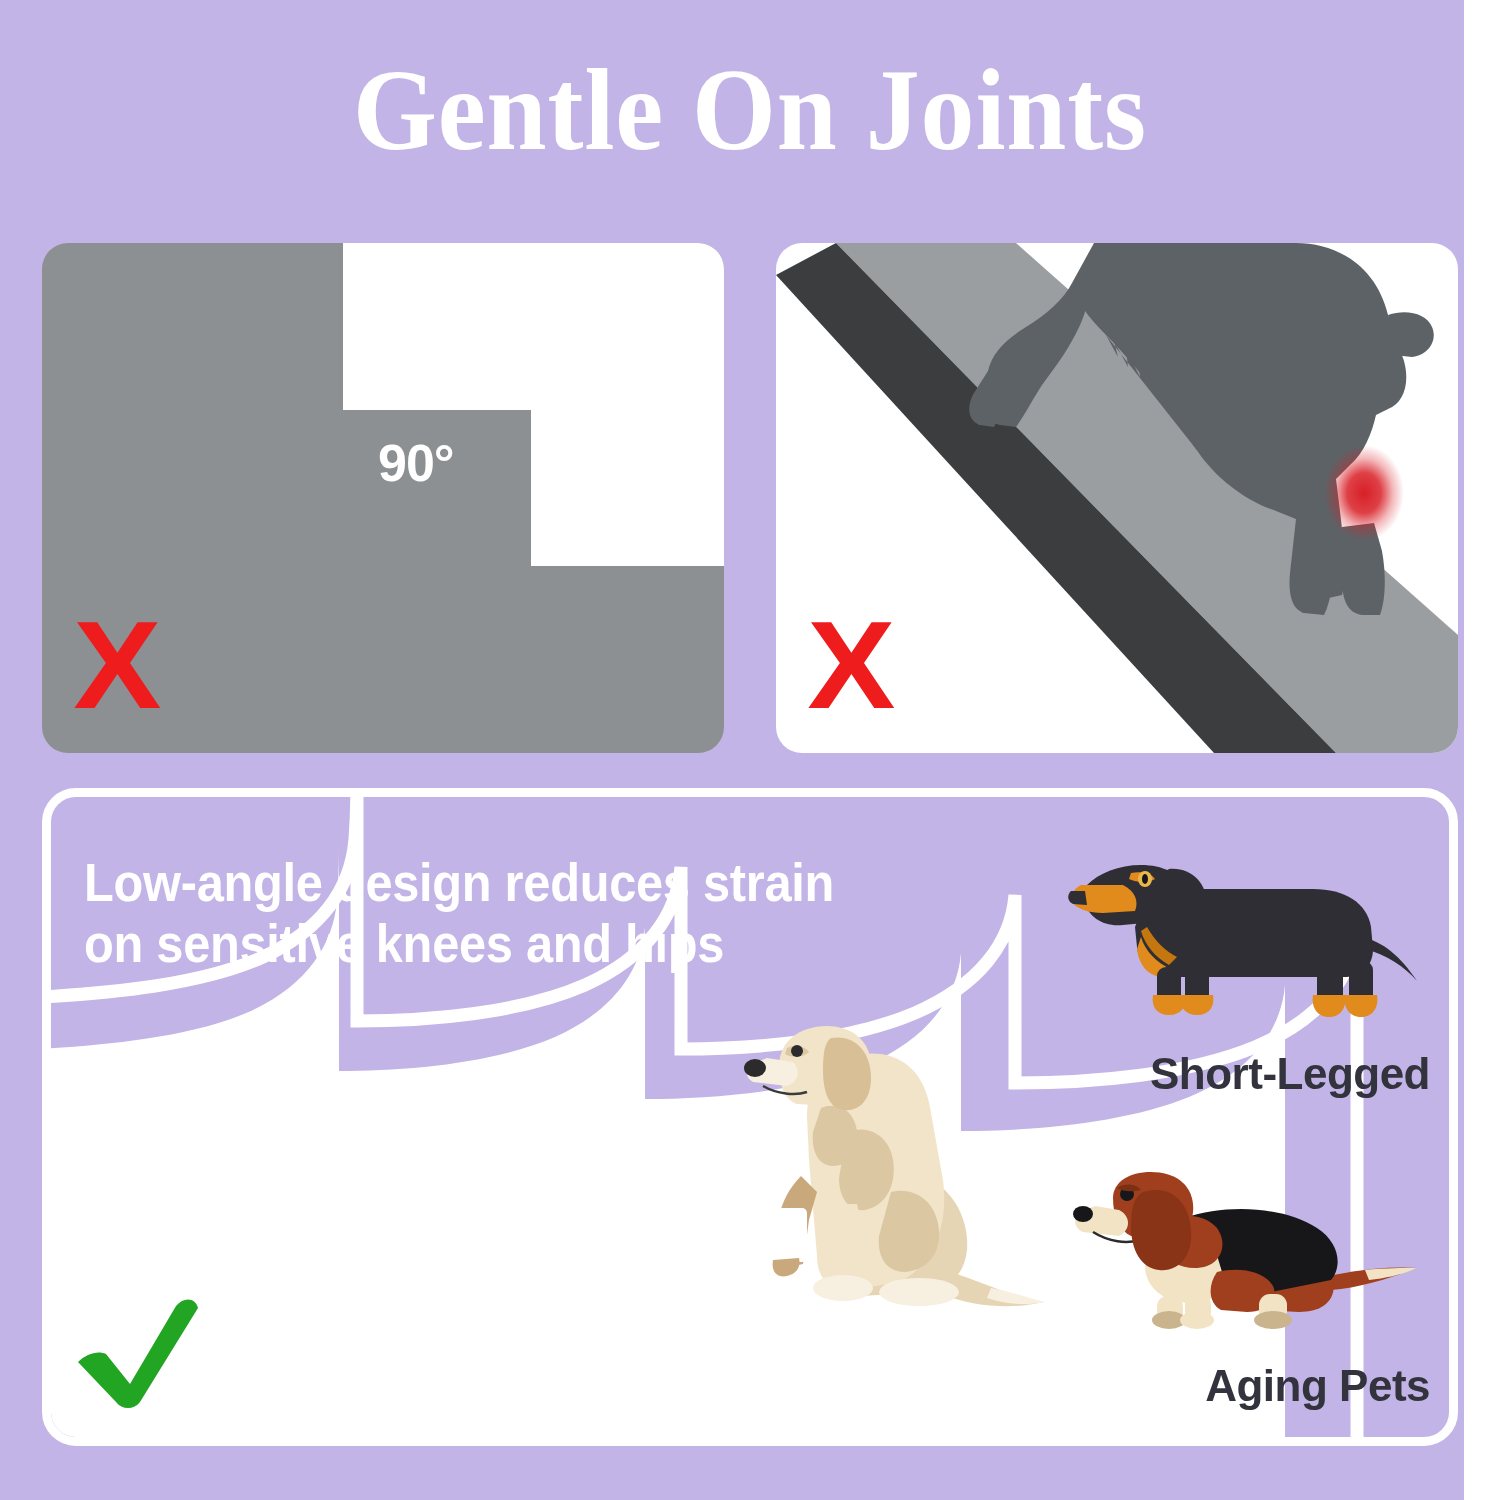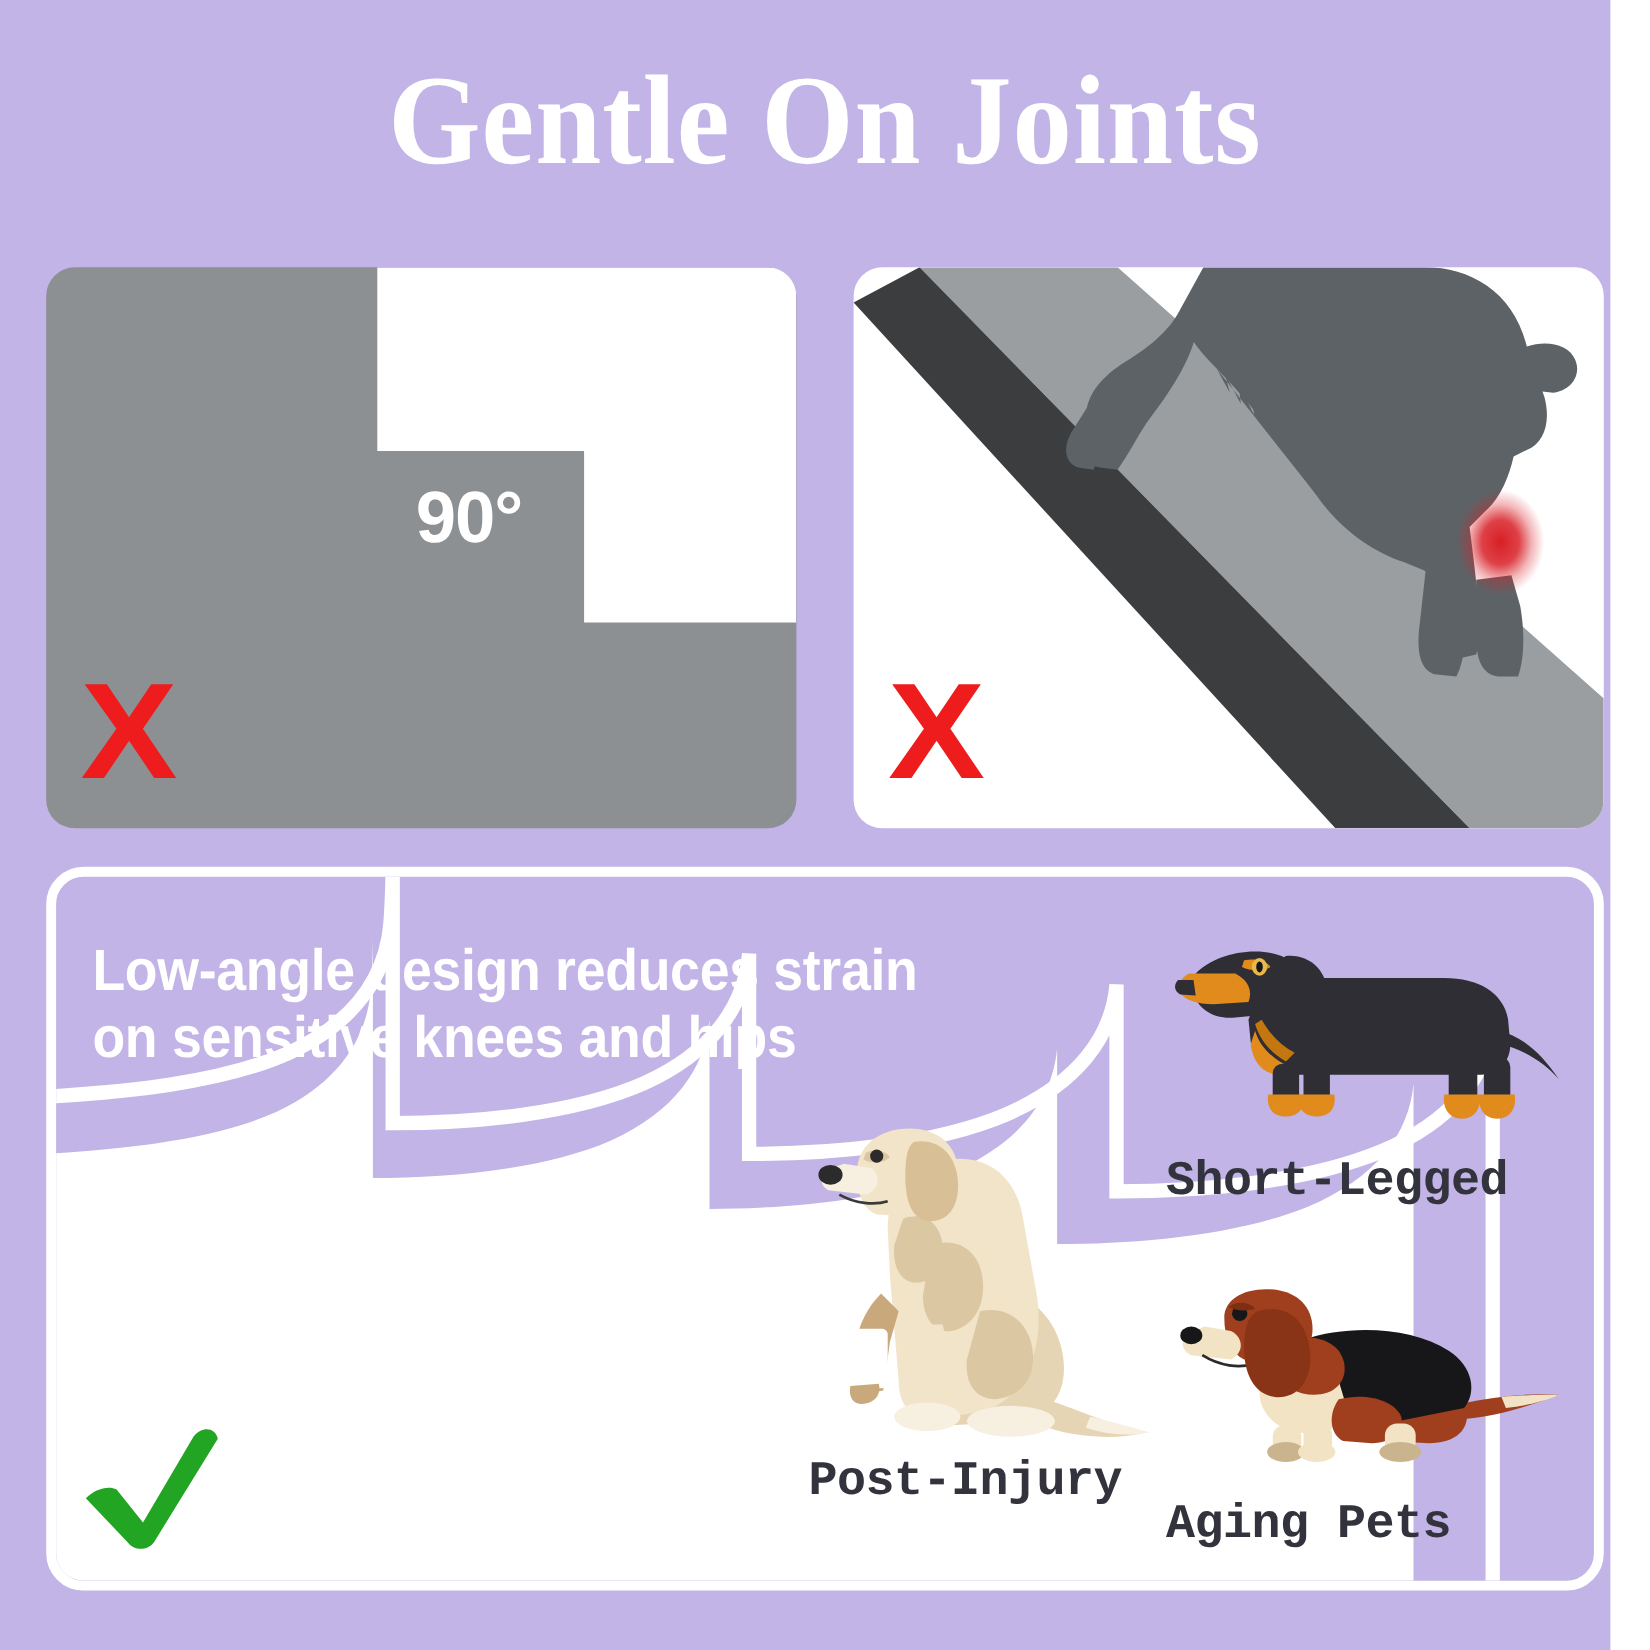--- a/index.html
+++ b/index.html
@@ -90,21 +90,21 @@
     top: 1292px;
     width: 128px;
     height: 120px;
   }
 
   
   #angle-label {
     position: absolute;
     left: 378px;
     top: 437px;
-    font-size: 66px;
+    font-size: 52px;
     font-weight: 700;
     color: #ffffff;
     font-family: "Liberation Sans", sans-serif;
     letter-spacing: -1px;
     line-height: 1;
   }
 
   
   #benefit-text {
     position: absolute;
@@ -116,22 +116,21 @@
     font-weight: 700;
     line-height: 1.16;
     transform: scaleX(0.92);
     transform-origin: left top;
     letter-spacing: -0.3px;
   }
 
   
   .dog-card {
     position: absolute;
-    text-align: left;
-    font-family: Liberation Mono, monospace;
+    text-align: right;
   }
   #dog-card-short-legged { left: 1060; top: 845px; left: 1060px; width: 370px; }
   #dog-card-post-injury  { left: 735px;  top: 1020px; width: 345px; }
   #dog-card-aging-pets   { left: 1060px; top: 1170px; width: 370px; }
 
   .dog-label {
     font-size: 44px;
     font-weight: 600;
     color: #33333d;
     letter-spacing: -0.5px;
@@ -347,21 +346,20 @@
       <rect x="28" y="188" width="36" height="54" rx="5" fill="#ffffff"></rect>
       <path d="M 30 240 C 28 252 34 258 44 256 C 54 254 58 246 56 238 Z" fill="#c9a97c"></path>
 
       <path d="M 84 184 C 80 214 80 240 84 258 L 116 262
                C 122 242 120 210 114 184 Z" fill="#f2e4c8"></path>
 
       <ellipse cx="100" cy="268" rx="30" ry="13" fill="#f7efdf"></ellipse>
 
       <ellipse cx="176" cy="272" rx="40" ry="14" fill="#f7efdf"></ellipse>
     </svg>
-    <div class="dog-label">Post-Injury</div>
   </div>
 
   <div class="dog-card" id="dog-card-aging-pets">
     <svg class="dog-art" width="360" height="175" viewBox="0 0 360 175">
 
       <path d="M 264 106 C 292 100 322 96 352 98 C 326 108 294 118 266 120 Z" fill="#a03f1d"></path>
       <path d="M 300 100 C 320 98 338 98 352 98 C 340 104 322 108 304 110 Z" fill="#f2e3c4"></path>
 
       <path d="M 204 78 C 234 70 262 84 268 110 C 272 130 258 142 234 142
                L 196 140 C 182 136 178 124 184 110 Z" fill="#a03f1d"></path>

